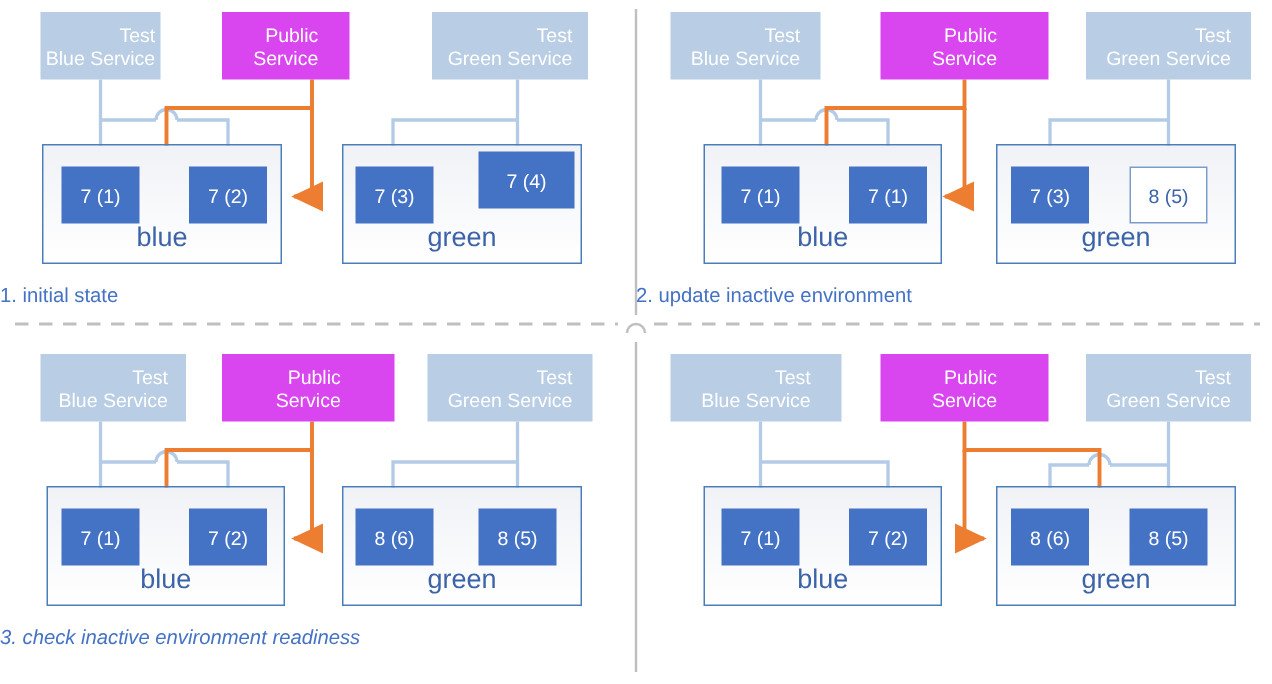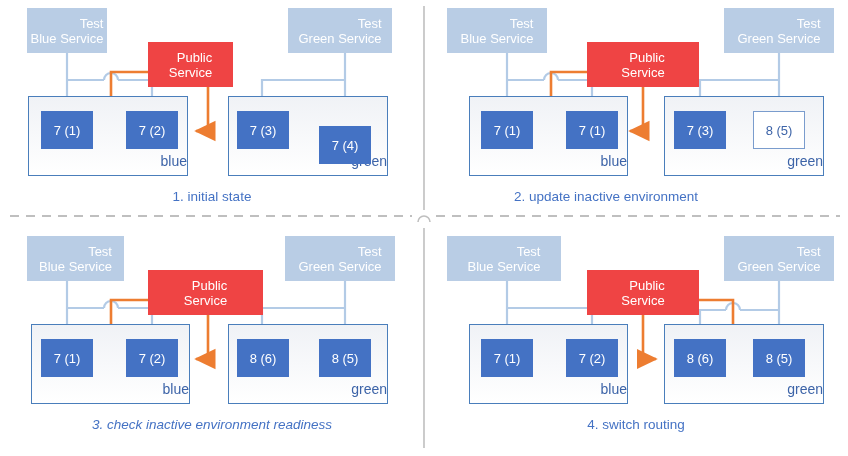--- a/index.html
+++ b/index.html
@@ -2,29 +2,29 @@
 <html><head>
 <meta charset="utf-8">
 <style>
   html,body{margin:0;padding:0;background:#ffffff;}
   body{width:848px;height:456px;overflow:hidden;font-family:"Liberation Sans",sans-serif;}
   #stage{position:relative;width:848px;height:456px;}
   svg.layer{position:absolute;left:0;top:0;width:848px;height:456px;}
   .svc-box{position:absolute;box-sizing:border-box;display:flex;align-items:center;
            justify-content:center;text-align:right;color:#ffffff;font-size:13px;line-height:15px;}
   .svc-test{background:#b9cde5;}
-  .svc-public{background:#ef4444;margin-top:34px;}
+  .svc-public{background:#d946ef;}
   .env-box{position:absolute;box-sizing:border-box;border:1px solid #4a7ebb;
            background:linear-gradient(180deg,#f0f2f6 0%,#ffffff 100%);}
-  .env-label{position:absolute;left:0;right:0;bottom:6px;text-align:right;
-             color:#3d64a8;font-size:14px;}
+  .env-label{position:absolute;left:0;right:0;bottom:6px;text-align:center;
+             color:#3d64a8;font-size:18px;}
   .node{position:absolute;box-sizing:border-box;display:flex;align-items:center;
         justify-content:center;background:#4472c4;color:#ffffff;font-size:13px;}
   .node.outline{background:#ffffff;color:#3d64a8;border:1.5px solid #7a9ccd;}
-  .caption{position:absolute;text-align:center;color:#4472c4;font-size:13.5px;white-space:nowrap;}
+  .caption{position:absolute;color:#4472c4;font-size:13.5px;white-space:nowrap;}
 </style>
 </head>
 <body>
 
 <div id="stage">
 
   <svg class="layer" viewBox="0 0 848 456">
     <defs>
       <marker id="abArrow" markerWidth="9" markerHeight="9" refX="7.5" refY="4.5" orient="auto">
         <path d="M0,0.6 L8.2,4.5 L0,8.4 z" fill="#b3cbe6"></path>
@@ -136,21 +136,21 @@
   <div class="env-box" style="left:28px;top:96px;width:160px;height:80px;">
     <span class="env-label">blue</span>
   </div>
   <div class="node" style="left:41px;top:111px;width:52px;height:38px;">7 (1)</div>
   <div class="node" style="left:126px;top:111px;width:52px;height:38px;">7 (2)</div>
 
   <div class="env-box" style="left:228px;top:96px;width:160px;height:80px;">
     <span class="env-label">green</span>
   </div>
   <div class="node" style="left:237px;top:111px;width:52px;height:38px;">7 (3)</div>
-  <div class="node" style="left:319px;top:126px;width:52px;height:38px;">7 (4)</div>
+  <div class="node" style="left:319px;top:101px;width:64px;height:38px;">7 (4)</div>
 
   <div class="caption" style="left:0px;top:189px;width:424px;">1. initial state</div>
 
   <div class="svc-box svc-test" style="left:447px;top:8px;width:100px;height:45px;">
     <div><span>Test</span><br>
          <span>Blue Service</span></div>
   </div>
   <div class="svc-box svc-public" style="left:587px;top:8px;width:112px;height:45px;">
     <div><span>Public</span><br>
          <span>Service</span></div>
@@ -219,15 +219,14 @@
   </div>
   <div class="node" style="left:481px;top:339px;width:52px;height:38px;">7 (1)</div>
   <div class="node" style="left:566px;top:339px;width:52px;height:38px;">7 (2)</div>
 
   <div class="env-box" style="left:664px;top:324px;width:160px;height:80px;">
     <span class="env-label">green</span>
   </div>
   <div class="node" style="left:674px;top:339px;width:52px;height:38px;">8 (6)</div>
   <div class="node" style="left:753px;top:339px;width:52px;height:38px;">8 (5)</div>
 
-  <div class="caption" style="left:424px;top:417px;width:424px;">4. switch routing</div>
 
 </div>
 
 </body></html>

